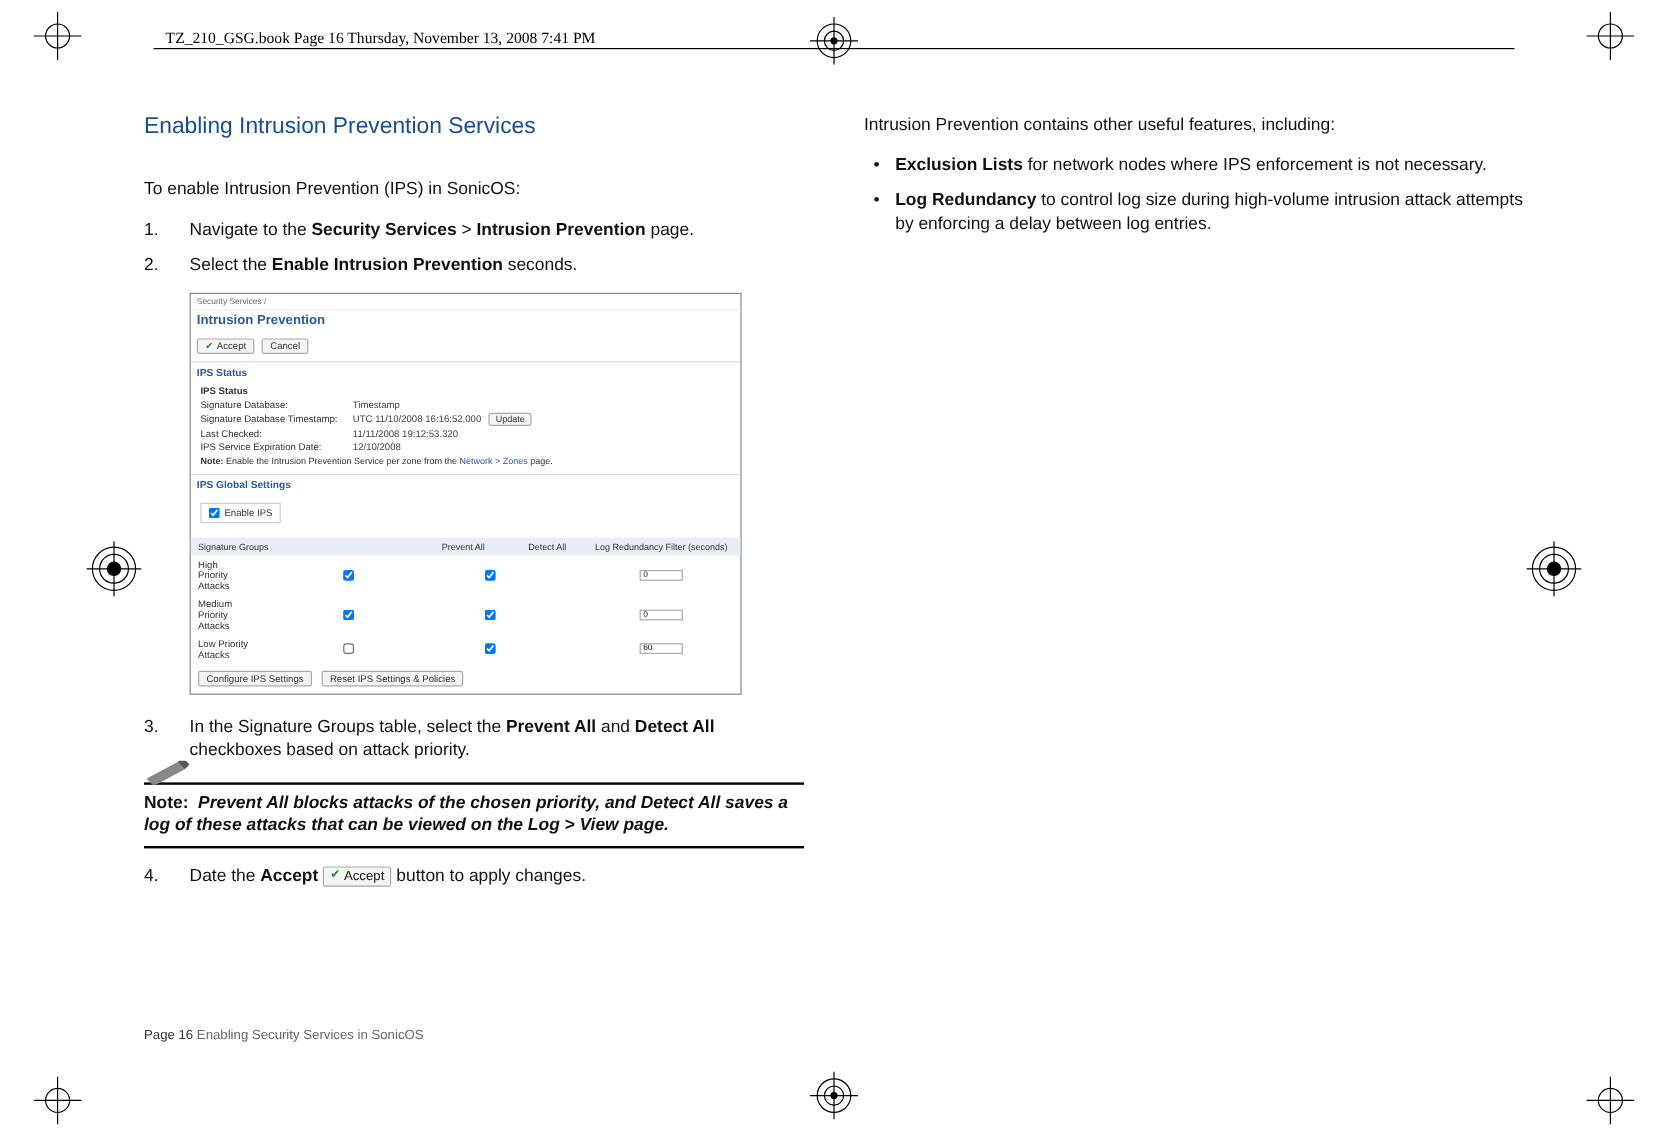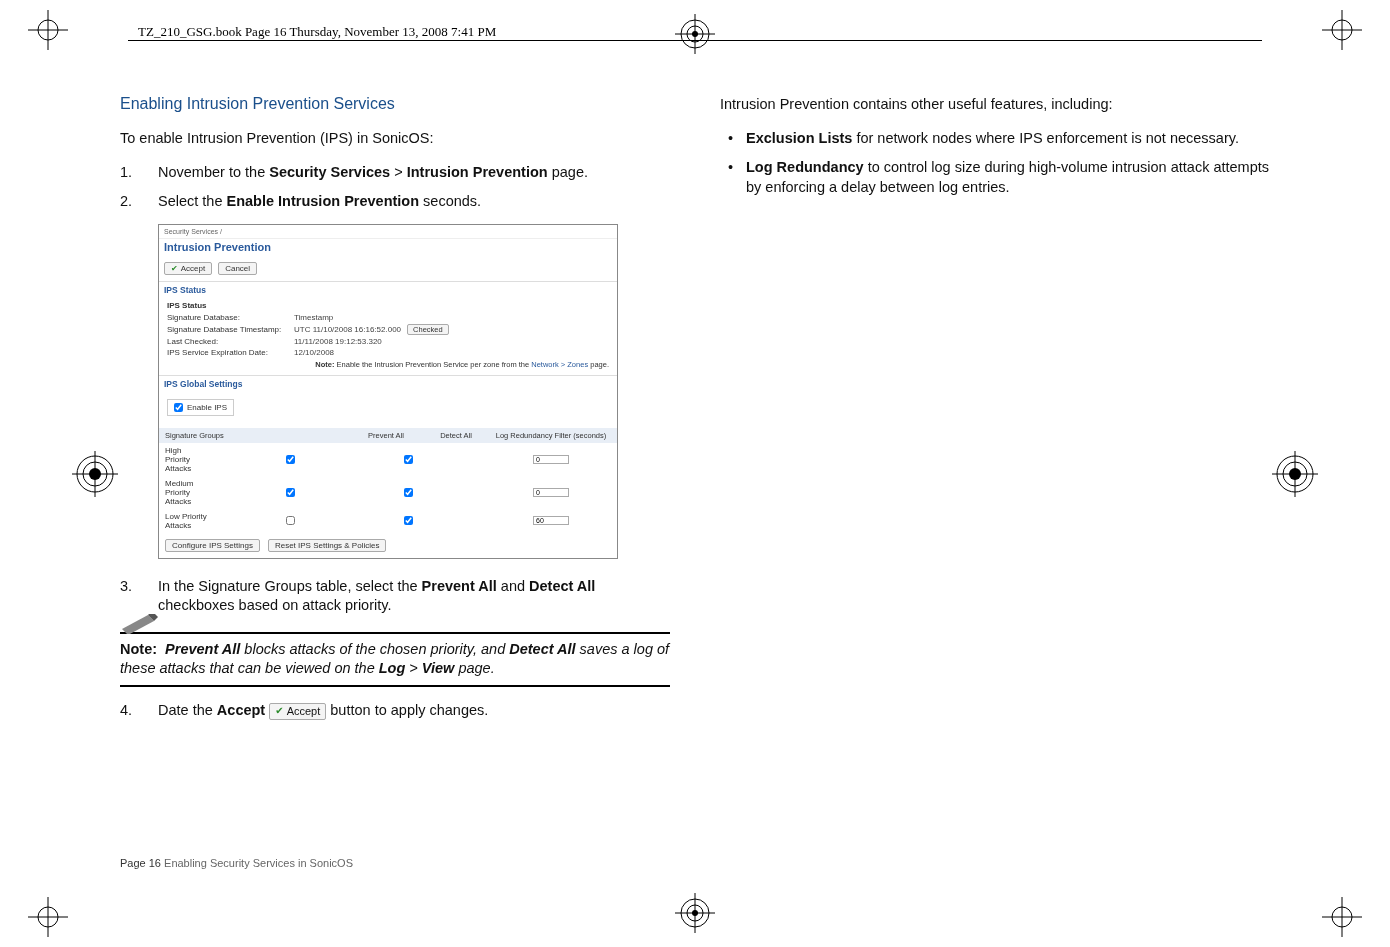--- a/index.html
+++ b/index.html
@@ -63,23 +63,23 @@
       gap: 50px;
     }
     .col {
       flex: 1;
       font-size: 14.5px;
       color: #111;
     }
     .heading {
       color: #1a4f8b;
       font-family: Arial, Helvetica, sans-serif;
-      font-size: 16px;
+      font-size: 19px;
       font-weight: normal;
-      margin-bottom: 16px;
+      margin-bottom: 32px;
     }
     .para { margin-bottom: 14px; line-height: 1.35; }
     ol.steps { list-style: none; counter-reset: step; padding-left: 0; }
     ol.steps > li {
       counter-increment: step;
       position: relative;
       padding-left: 38px;
       margin-bottom: 10px;
       line-height: 1.35;
     }
@@ -117,21 +117,21 @@
     }
     .ss-section { padding: 3px 5px; font-size: 8.5px; font-weight: bold; color: #2a5a9c; border-top: 1px solid #ddd; }
     .ss-block { padding: 3px 8px 6px; }
     .ss-row { display: flex; align-items: center; padding: 1px 0; }
     .ss-label { width: 127px; color: #333; }
     .ss-val { color: #444; }
     .ss-update {
       border: 1px solid #aaa; padding: 0 5px; font-size: 7.5px; margin-left: 6px;
       border-radius: 2px; background: #f4f4f4;
     }
-    .ss-note { font-size: 7.5px; color: #333; padding-top: 2px; text-align: right;}
+    .ss-note { font-size: 7.5px; color: #333; padding-top: 2px;}
     .ss-link { color: #2a5a9c; }
     .ss-enable-box { border: 1px solid #ccc; display: inline-flex; align-items: center; padding: 3px 6px; margin: 4px 0 6px; gap: 4px;}
     .ss-enable-box input { width: 9px; height: 9px; }
     .ss-table-head {
       display: grid;
       grid-template-columns: 1fr 70px 70px 120px;
       font-size: 7.5px;
       background: #e8eef6;
       padding: 3px 6px;
     }
@@ -154,21 +154,21 @@
       line-height: 1.35;
     }
     .note-block .note-hr, .tip-block .tip-hr {
       border-top: 2px solid #000;
       margin: 2px 0 6px;
     }
     .note-block .note-hr.bottom, .tip-block .tip-hr.bottom {
       margin: 6px 0 0;
     }
     .note-label, .tip-label { font-weight: bold; }
-    .note-body, .tip-body { font-style: italic; padding-left: 48px; }
+    .note-body, .tip-body { font-style: italic; padding-left: 48px; font-weight: bold; }
     .pencil-icon {
       position: absolute;
       left: 0;
       top: -18px;
       width: 40px;
       height: 20px;
     }
     .bulb-icon {
       position: absolute;
       left: 0;
@@ -273,21 +273,21 @@
 <div class="header-text">TZ_210_GSG.book  Page 16  Thursday, November 13, 2008  7:41 PM</div>
 <div class="top-line"></div>
 
 <div class="page-body">
 
   <div class="col">
     <div class="heading">Enabling Intrusion Prevention Services</div>
     <div class="para">To enable Intrusion Prevention (IPS) in SonicOS:</div>
     <ol class="steps">
       <li>
-        <span>November to the </span><b>Security Services</b><span> &gt; </span><b>Intrusion Prevention</b><span> page.</span>
+        <span>Navigate to the </span><b>Security Services</b><span> &gt; </span><b>Intrusion Prevention</b><span> page.</span>
       </li>
       <li>
         <span>Select the </span><b>Enable Intrusion Prevention</b><span> seconds.</span>
       </li>
     </ol>
 
     <div class="screenshot">
       <div class="ss-breadcrumb">Security Services /</div>
       <div class="ss-title">Intrusion Prevention</div>
       <div class="ss-toolbar">
@@ -297,21 +297,21 @@
       <div class="ss-section">IPS Status</div>
       <div class="ss-block">
         <div style="font-weight:bold; font-size:8px; margin-bottom:2px;">IPS Status</div>
         <div class="ss-row">
           <div class="ss-label">Signature Database:</div>
           <div class="ss-val">Timestamp</div>
         </div>
         <div class="ss-row">
           <div class="ss-label">Signature Database Timestamp:</div>
           <div class="ss-val">UTC 11/10/2008 16:16:52.000</div>
-          <span class="ss-update">Checked</span>
+          <span class="ss-update">Update</span>
         </div>
         <div class="ss-row">
           <div class="ss-label">Last Checked:</div>
           <div class="ss-val">11/11/2008 19:12:53.320</div>
         </div>
         <div class="ss-row">
           <div class="ss-label">IPS Service Expiration Date:</div>
           <div class="ss-val">12/10/2008</div>
         </div>
         <div class="ss-note">

